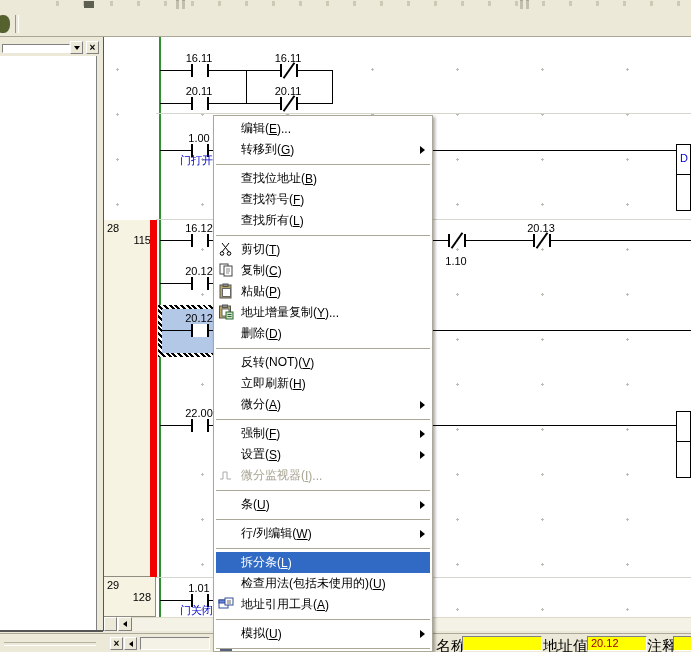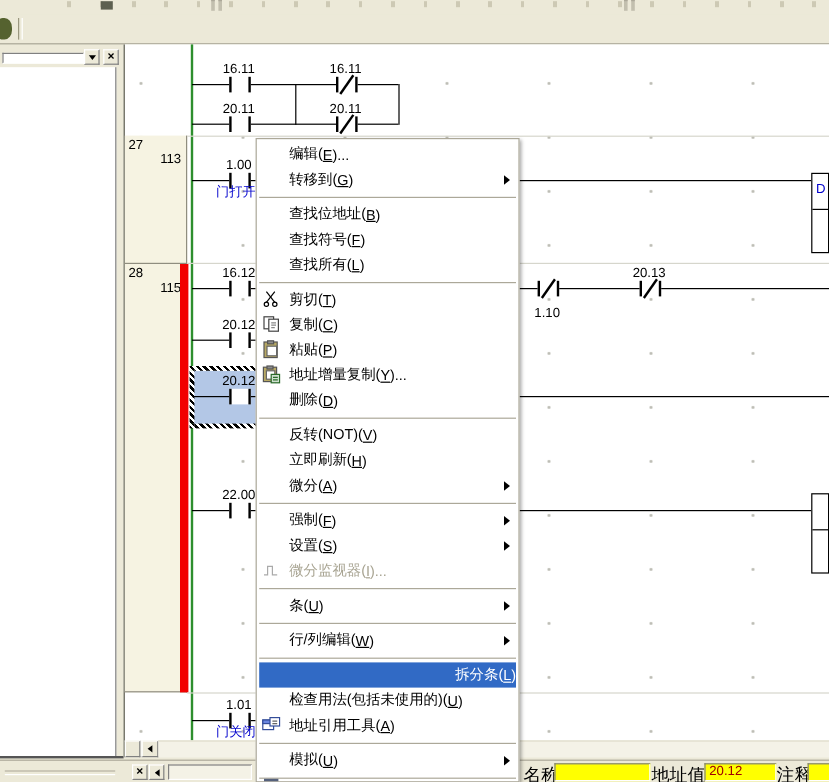--- a/index.html
+++ b/index.html
@@ -51,21 +51,21 @@
   .hscroll-corner{position:absolute;left:0;top:580px;width:13px;height:14px;}
   .hscroll-left{position:absolute;left:14px;top:580px;width:14px;height:14px;}
   .hscroll-track{position:absolute;left:28px;top:580px;width:560px;height:14px;background:#f4f2e7;border-top:1px solid #dedbc9;box-sizing:border-box;}
 
   
   .menu{position:absolute;left:213px;top:115px;width:220px;height:537px;background:#fff;border:1px solid #aca899;
     box-shadow:2px 2px 3px rgba(0,0,0,.35);padding-top:2px;box-sizing:border-box;overflow:hidden;z-index:100;}
   .mi{position:relative;height:21px;display:flex;align-items:center;padding-left:27px;font-size:12px;color:#000;white-space:nowrap;}
   .mi .ico{position:absolute;left:4px;top:2px;width:16px;height:16px;}
   .mi .arrow{position:absolute;right:7px;top:7px;width:0;height:0;border-left:5px solid #000;border-top:4px solid transparent;border-bottom:4px solid transparent;}
-  .mi.hl{background:#316ac5;color:#fff;margin:0 2px;padding-left:25px;justify-content:flex-end;}
+  .mi.hl{background:#316ac5;color:#fff;margin:0 2px;padding-left:25px;}
   .mi.dis{color:#a8a492;}
   .mi .key{text-decoration:underline;}
   .msep{height:8px;display:flex;align-items:center;padding:0 2px;}
   .msep .line{width:100%;height:1px;background:#aca899;}
   .menu-partial{position:absolute;left:6px;top:533px;width:12px;height:4px;background:#56627c;}
 
   
   .bar{position:absolute;left:0;top:633px;width:691px;height:19px;background:#ece9d8;border-top:1px solid #aca899;box-sizing:border-box;z-index:5;}
   .bar .groove{position:absolute;left:4px;top:8px;width:92px;height:2px;border-top:1px solid #b5b2a1;border-bottom:1px solid #fff;}
   .bar .lbl{position:absolute;top:3px;font-size:15px;color:#000;white-space:nowrap;}
@@ -96,27 +96,27 @@
   </div>
   <div class="btn3d" style="left:86px;top:41px;width:13px;height:13px;">
     <span class="xglyph">×</span>
   </div>
   <div class="leftpanel"></div>
   <div class="leftpanel-bottom"></div>
 
   <div class="pane">
 
     <div class="rungcol">
-      <div class="rcell" style="top:76px;height:107px;">
-        <span class="num">27</span>
-        <span class="step">113</span>
-      </div>
       <div class="rcell" style="top:183px;height:357px;">
         <span class="num">28</span>
         <span class="step">115</span>
+      </div>
+      <div class="rcell" style="top:540px;height:40px;">
+        <span class="num">29</span>
+        <span class="step">128</span>
       </div>
     </div>
     <div class="redbar"></div>
     <div class="rail"></div>
     <div class="rsep" style="top:76px;"></div>
     <div class="rsep" style="top:182px;"></div>
     <div class="rsep" style="top:540px;"></div>
 
     <div class="selection"></div>
 

